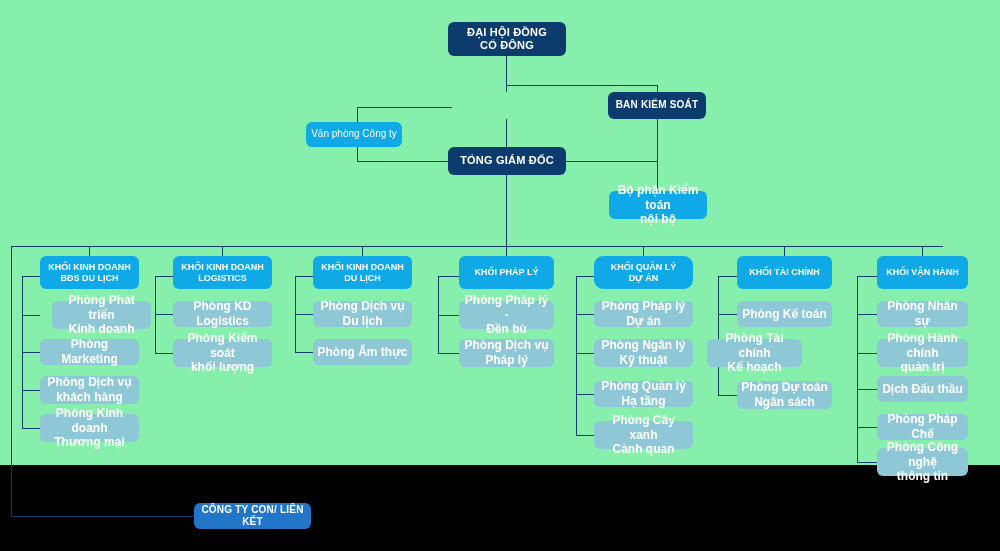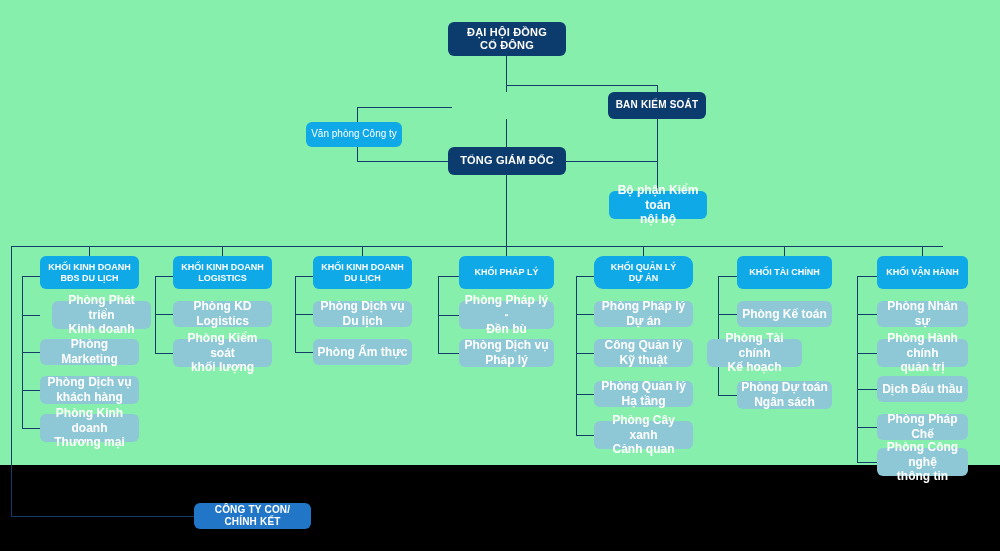--- a/index.html
+++ b/index.html
@@ -96,21 +96,21 @@
 
   <div class="node navy fs10" style="left:608px; top:92px; width:98px; height:27px;">BAN KIỂM SOÁT</div>
 
   <div class="node navy fs11" style="left:448px; top:147px; width:118px; height:28px;">TỔNG GIÁM ĐỐC</div>
 
   <div class="node cyan-reg fs10" style="left:306px; top:122px; width:96px; height:25px;">Văn phòng Công ty</div>
 
   <div class="node cyan fs85" style="left:609px; top:191px; width:98px; height:28px;">Bộ phận Kiểm toán
 nội bộ</div>
 
-  <div class="node medblue fs10" style="left:194px; top:503px; width:117px; height:26px;">CÔNG TY CON/ CHÍNH KẾT</div>
+  <div class="node medblue fs10" style="left:194px; top:503px; width:117px; height:26px;">CÔNG TY CON/ LIÊN KẾT</div>
 
   <div id="divisions-layer">
       <div class="node cyan fs9" style="left:40px; top:256px; width:99px; height:33px;">KHỐI KINH DOANH
 BĐS DU LỊCH</div>
       <div class="ln v" style="left:22px; top:276px; height:152px;"></div>
       <div class="ln h" style="left:22px; top:276px; width:18px;"></div>
       <div class="node pale fs85" style="left:52px; top:301px; width:99px; height:28px;">Phòng Phát triển
 Kinh doanh</div>
       <div class="ln h" style="left:22px; top:315px; width:18px;"></div>
       <div class="node pale fs85" style="left:40px; top:339px; width:99px; height:26px;">Phòng Marketing</div>
@@ -147,21 +147,21 @@
       <div class="ln h" style="left:438px; top:315px; width:21px;"></div>
       <div class="node pale fs85" style="left:459px; top:339px; width:95px; height:28px;">Phòng Dịch vụ
 Pháp lý</div>
       <div class="ln h" style="left:438px; top:353px; width:21px;"></div>
       <div class="node cyan fs9" style="left:594px; top:256px; width:99px; height:33px;border-radius:9px;">KHỐI QUẢN LÝ
 DỰ ÁN</div>
       <div class="ln v" style="left:576px; top:276px; height:159px;"></div>
       <div class="ln h" style="left:576px; top:276px; width:18px;"></div>
       <div class="node pale fs85" style="left:594px; top:301px; width:99px; height:26px;">Phòng Pháp lý Dự án</div>
       <div class="ln h" style="left:576px; top:314px; width:18px;"></div>
-      <div class="node pale fs85" style="left:594px; top:339px; width:99px; height:28px;">Công Quản lý
+      <div class="node pale fs85" style="left:594px; top:339px; width:99px; height:28px;">Phòng Ngân lý
 Kỹ thuật</div>
       <div class="ln h" style="left:576px; top:353px; width:18px;"></div>
       <div class="node pale fs85" style="left:594px; top:381px; width:99px; height:26px;">Phòng Quản lý Hạ tầng</div>
       <div class="ln h" style="left:576px; top:394px; width:18px;"></div>
       <div class="node pale fs85" style="left:594px; top:421px; width:99px; height:28px;">Phòng Cây xanh
 Cảnh quan</div>
       <div class="ln h" style="left:576px; top:435px; width:18px;"></div>
       <div class="node cyan fs9" style="left:737px; top:256px; width:95px; height:33px;">KHỐI TÀI CHÍNH</div>
       <div class="ln v" style="left:718px; top:276px; height:119px;"></div>
       <div class="ln h" style="left:718px; top:276px; width:19px;"></div>

